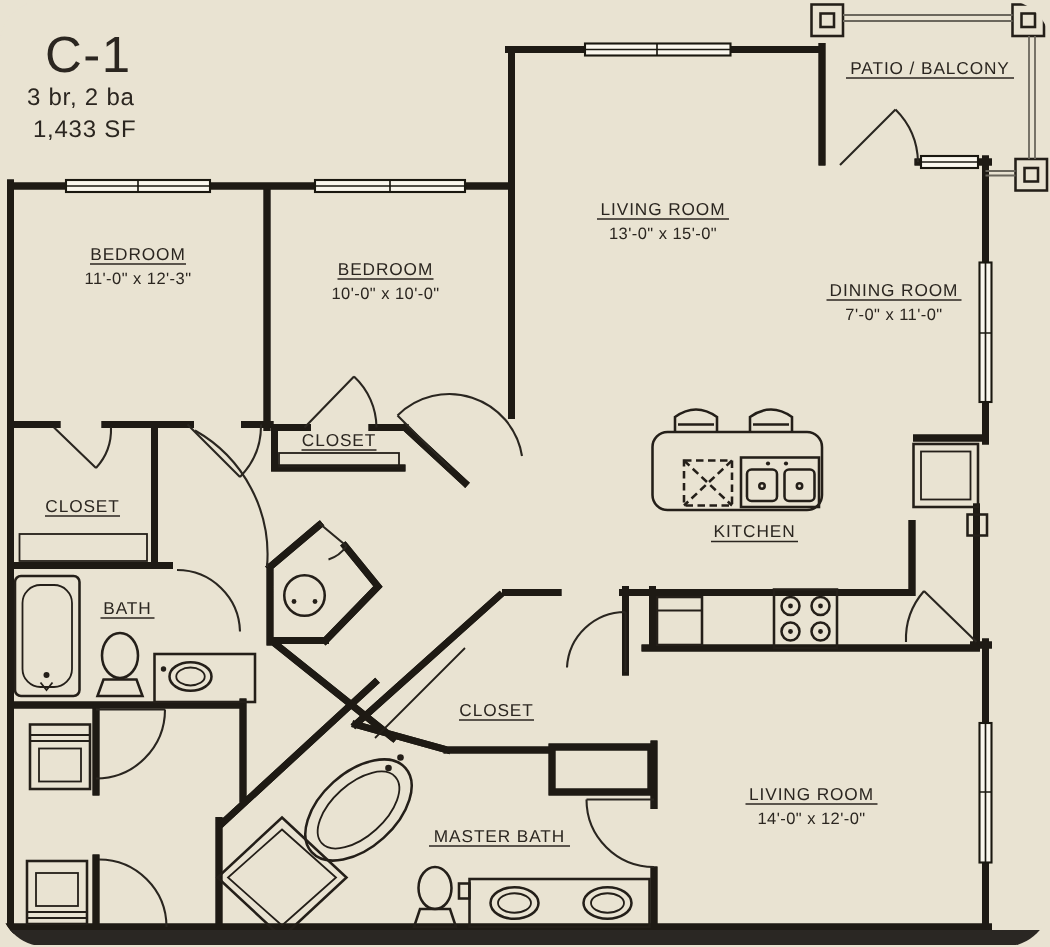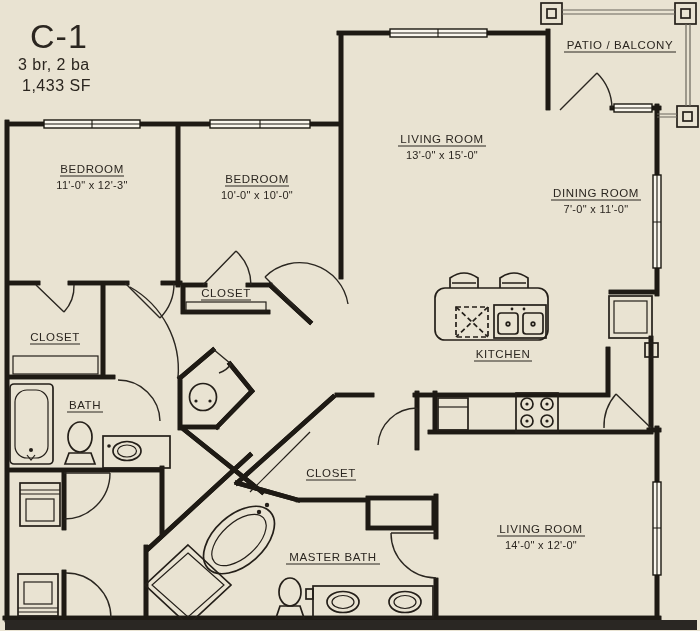--- a/index.html
+++ b/index.html
@@ -3,21 +3,21 @@
 <meta charset="utf-8">
 <style>
   :root{
     --bg:#e9e3d2;
     --wall:#1e1a14;
     --ink:#2b2620;
     --winfill:#faf7ee;
     --bar:#2a2723;
   }
   html,body{margin:0;padding:0;background:var(--bg);}
-  .plan-wrap{width:700px;height:631px;position:relative;background:var(--bg);overflow:hidden;}
+  .plan-wrap{width:700px;height:631px;position:relative;background:var(--bg);overflow:hidden;border-radius:30px;}
   svg{display:block;}
   .walls-outer{fill:none;stroke:var(--wall);stroke-width:4.6;stroke-linecap:square;}
   .walls-inner{fill:none;stroke:var(--bg);stroke-width:1.6;stroke-linecap:square;}
   .fixture{fill:none;stroke:#241f19;stroke-width:1.7;}
   .fixture-thin{fill:none;stroke:#241f19;stroke-width:1.2;}
   .door{fill:none;stroke:#2a2620;stroke-width:1.4;}
   .window{fill:var(--winfill);stroke:#1a1810;stroke-width:1.4;}
   .winline{fill:none;stroke:#1a1810;stroke-width:1.1;}
   .rail{fill:none;stroke:#6b675d;stroke-width:1.2;}
   .dash{stroke-dasharray:5 3;}

